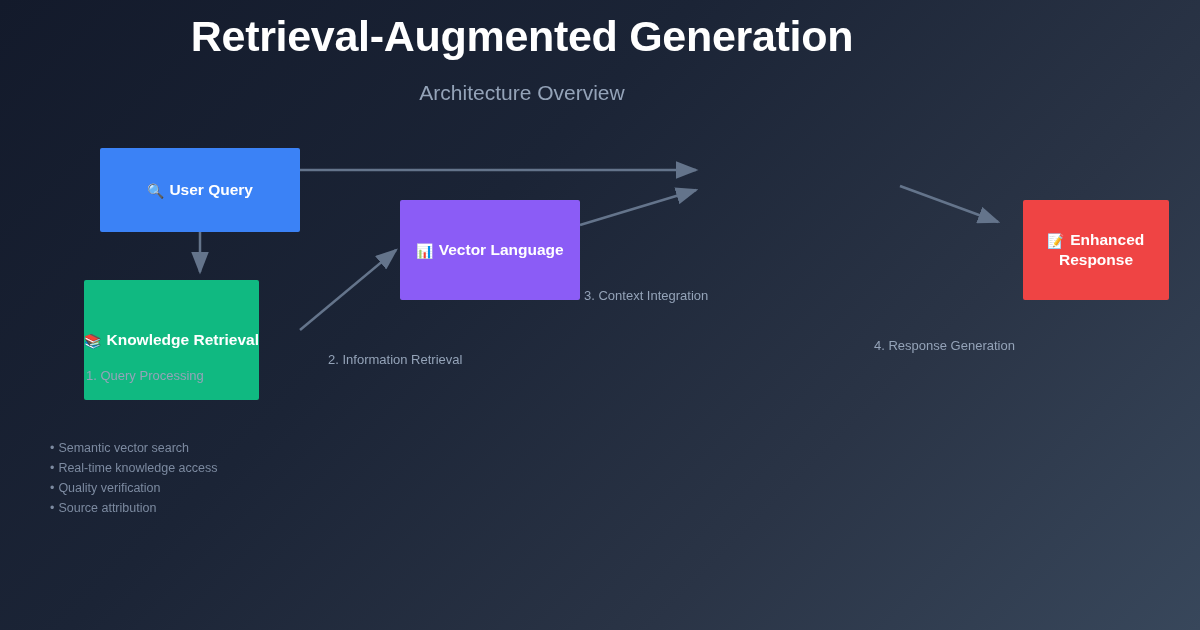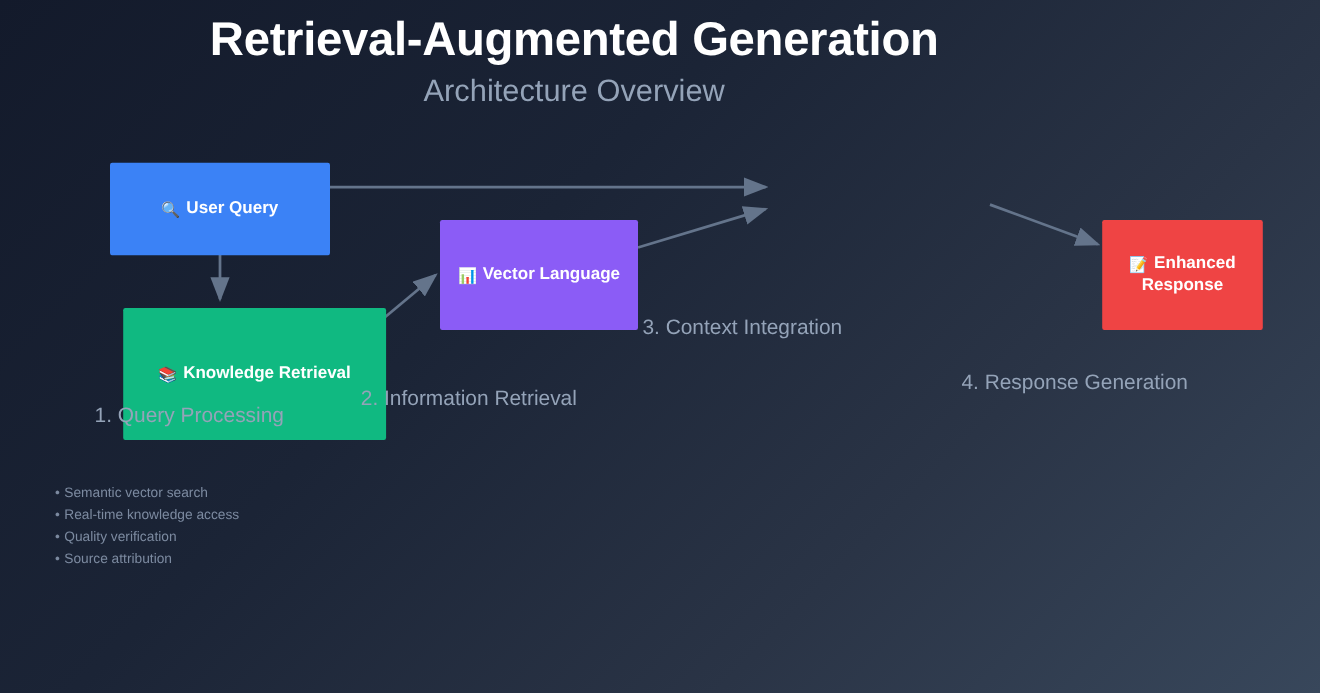--- a/index.html
+++ b/index.html
@@ -21,22 +21,22 @@
   }
   #page-title {
     margin-top: 12px;
     font-size: 43px;
     font-weight: bold;
     letter-spacing: -0.3px;
     color: #ffffff;
     line-height: 1.15;
   }
   #page-subtitle {
-    margin-top: 6px;
-    font-size: 28px;
+    margin-top: 20px;
+    font-size: 21px;
     font-weight: normal;
     color: #94a3b8;
   }
   
   #connectors {
     position: absolute; top: 0; left: 0;
     width: 1200px; height: 630px;
     pointer-events: none;
   }
   
@@ -56,28 +56,28 @@
     line-height: 1.3;
     color: #ffffff;
   }
   .node-icon {
     font-family: "DejaVu Sans", sans-serif;
     font-size: 14px;
     margin-right: 5px;
     vertical-align: -1px;
   }
   #node-user-query      { left: 100px; top: 148px; width: 200px; height: 84px; background: #3b82f6; }
-  #node-knowledge       { left: 112px; top: 280px; width: 239px; height: 120px; background: #10b981; }
+  #node-knowledge       { left: 84px; top: 280px; width: 175px; height: 120px; background: #10b981; }
   #node-vector-db       { left: 400px; top: 200px; width: 180px; height: 100px; background: #8b5cf6; }
   #node-language-model  { left: 700px; top: 148px; width: 200px; height: 84px; background: #f59e0b; }
-  #node-enhanced        { left: 1002px; top: 200px; width: 146px; height: 100px; background: #ef4444; }
+  #node-enhanced        { left: 1023px; top: 200px; width: 146px; height: 100px; background: #ef4444; }
   
   .edge-label {
     position: absolute;
-    font-size: 19px;
+    font-size: 13px;
     color: #94a3b8;
     white-space: nowrap;
   }
   #edge-label-1 { left: 86px;  top: 368px; }
   #edge-label-2 { left: 328px; top: 338px; margin-top: 14px; }
   #edge-label-3 { left: 584px; top: 288px; }
   #edge-label-4 { left: 874px; top: 338px; }
   
   #features {
     position: absolute;

